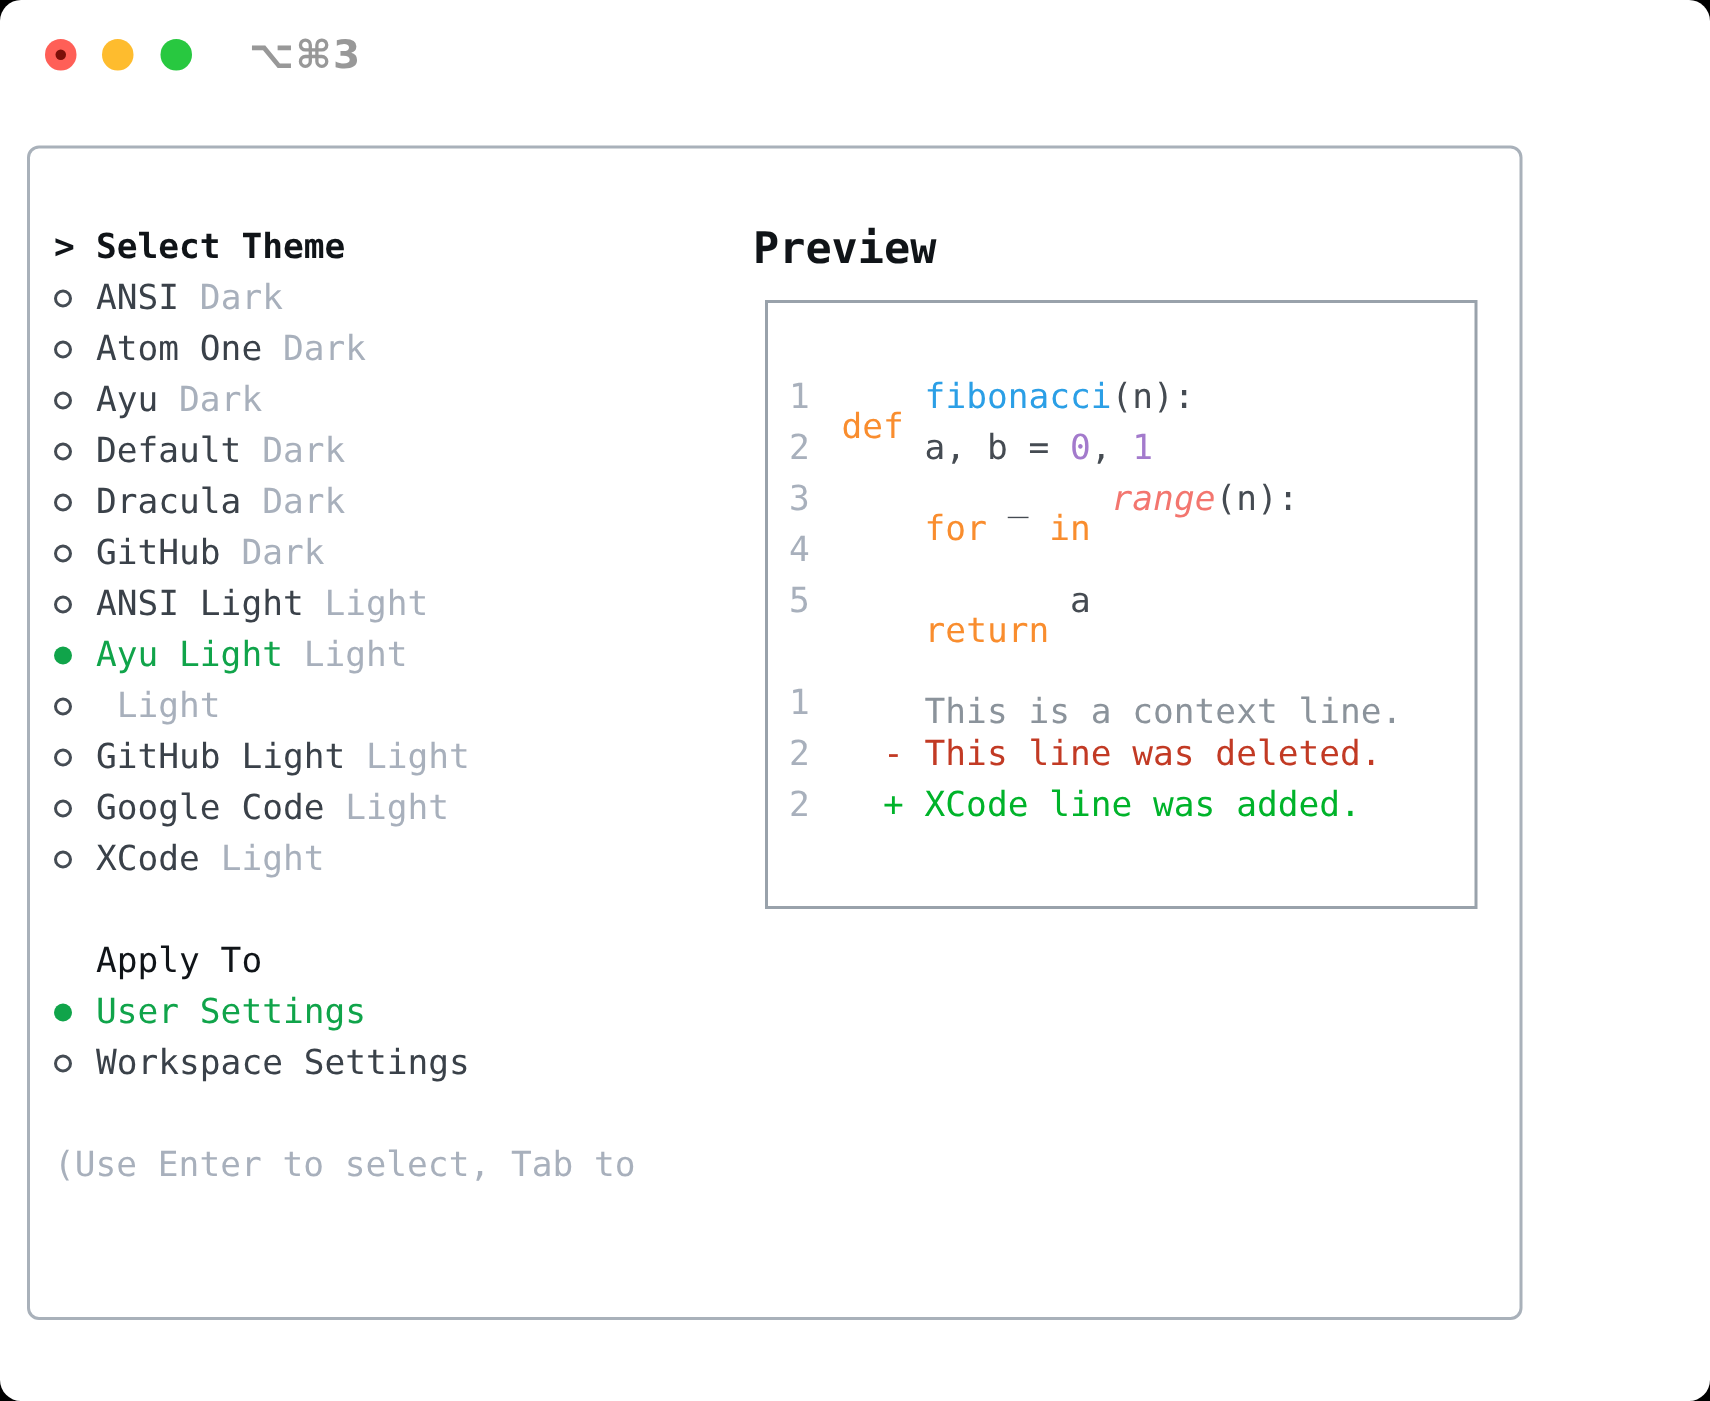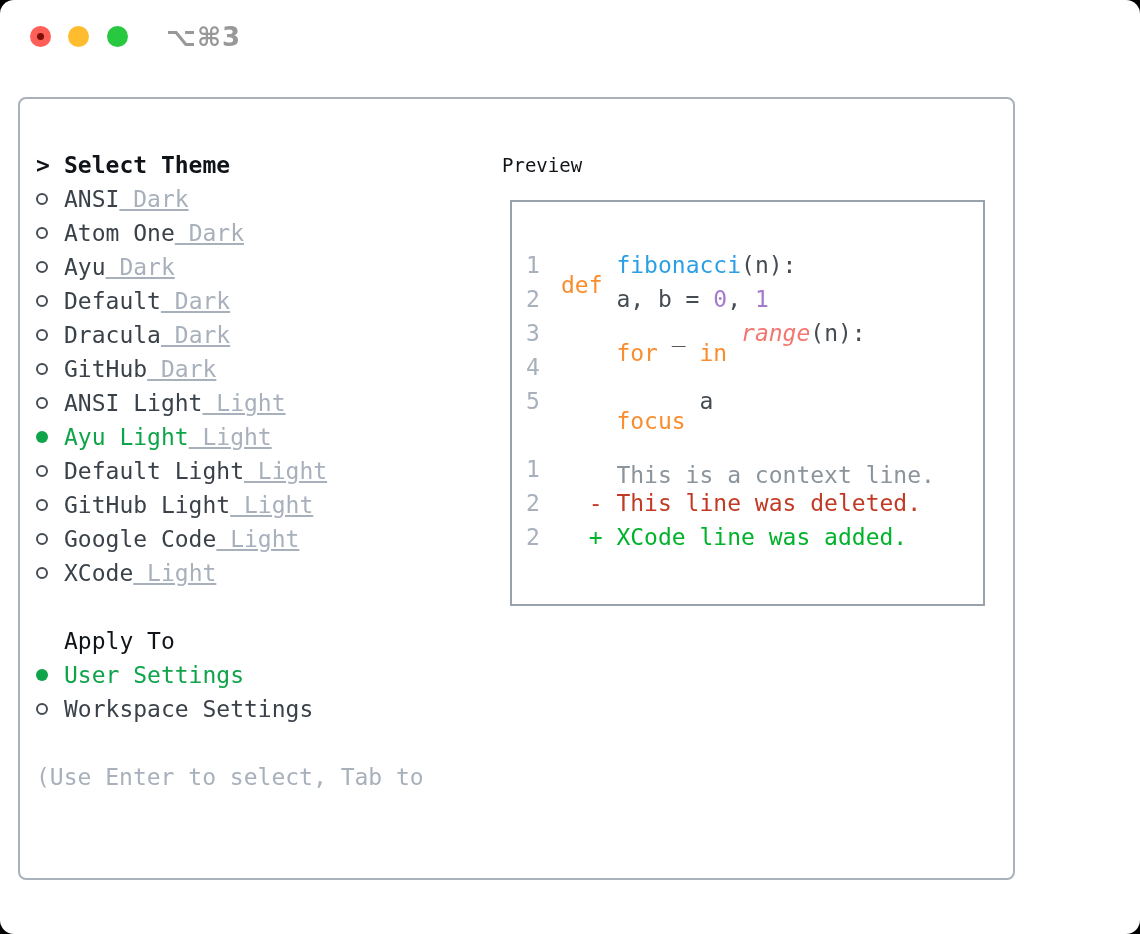--- a/index.html
+++ b/index.html
@@ -26,27 +26,27 @@
   }
   .left-col{position:absolute;left:16px;top:49px;font-size:23px;}
   .row{display:flex;align-items:center;height:34px;white-space:pre;}
   .bullet-cell{width:28px;display:flex;align-items:center;flex:0 0 28px;}
   .prompt{font-weight:bold;color:var(--c-header,#101418);}
   .header-label{font-weight:bold;color:var(--c-header,#101418);}
   .radio{width:12px;height:12px;border-radius:50%;box-sizing:border-box;border:2px solid #454c54;}
   .radio.on{border:none;background:var(--c-sel,#10a44a);}
   .item-name{color:var(--c-item,#3a4149);}
   .item-name.sel{color:var(--c-sel,#10a44a);}
-  .item-variant{color:var(--c-muted,#a8b0bc);text-decoration:underline;}
+  .item-variant{color:var(--c-muted,#a8b0bc);}
   .apply-label{color:var(--c-header,#101418);}
   .hint{color:var(--c-muted,#a8b0bc);line-height:34px;white-space:pre;}
   
   .preview-label{
     position:absolute;left:482px;top:49px;height:34px;line-height:34px;
-    font-size:19px;font-weight:normal;color:var(--c-header,#101418);
+    font-size:29px;font-weight:bold;color:var(--c-header,#101418);
   }
   .preview-box{
     position:absolute;left:490px;top:101px;width:475px;height:406px;
     border:2px solid #99a2ab;background:#fff;box-sizing:border-box;
     padding:46px 0 0 14px;overflow:hidden;
   }
   .cline{display:flex;height:34px;align-items:center;font-size:23px;white-space:pre;}
   .lineno{flex:0 0 35px;color:var(--c-muted,#a8b0bc);}
   .tok-p{color:var(--c-plain,#454b52);}
   .tok-k{color:var(--c-keyword,#f98d2e);margin-top:39px;}
@@ -81,21 +81,21 @@
 
       <div id="theme-list">
           <div class="row"><span class="bullet-cell"><span class="radio"></span></span><span class="item-name">ANSI</span><span class="item-variant"> Dark</span></div>
           <div class="row"><span class="bullet-cell"><span class="radio"></span></span><span class="item-name">Atom One</span><span class="item-variant"> Dark</span></div>
           <div class="row"><span class="bullet-cell"><span class="radio"></span></span><span class="item-name">Ayu</span><span class="item-variant"> Dark</span></div>
           <div class="row"><span class="bullet-cell"><span class="radio"></span></span><span class="item-name">Default</span><span class="item-variant"> Dark</span></div>
           <div class="row"><span class="bullet-cell"><span class="radio"></span></span><span class="item-name">Dracula</span><span class="item-variant"> Dark</span></div>
           <div class="row"><span class="bullet-cell"><span class="radio"></span></span><span class="item-name">GitHub</span><span class="item-variant"> Dark</span></div>
           <div class="row"><span class="bullet-cell"><span class="radio"></span></span><span class="item-name">ANSI Light</span><span class="item-variant"> Light</span></div>
           <div class="row"><span class="bullet-cell"><span class="radio on"></span></span><span class="item-name sel">Ayu Light</span><span class="item-variant"> Light</span></div>
-          <div class="row"><span class="bullet-cell"><span class="radio"></span></span><span class="item-name">Default Light</span><span class="item-variant"> Light</span></div>
+          <div class="row"><span class="bullet-cell"><span class="radio"></span></span><span class="item-variant"> Light</span></div>
           <div class="row"><span class="bullet-cell"><span class="radio"></span></span><span class="item-name">GitHub Light</span><span class="item-variant"> Light</span></div>
           <div class="row"><span class="bullet-cell"><span class="radio"></span></span><span class="item-name">Google Code</span><span class="item-variant"> Light</span></div>
           <div class="row"><span class="bullet-cell"><span class="radio"></span></span><span class="item-name">XCode</span><span class="item-variant"> Light</span></div>
         </div>
 
       <div class="row"></div>
 
       <div class="row">
         <span class="bullet-cell"></span>
         <span class="apply-label">Apply To</span>
@@ -112,21 +112,21 @@
     </div>
 
     <div class="preview-label">Preview</div>
 
     <div class="preview-box">
       <div id="code-lines">
           <div class="cline"><span class="lineno">1</span><span class="tok-k">def</span><span class="tok-p"> </span><span class="tok-f">fibonacci</span><span class="tok-p">(n):</span></div>
           <div class="cline"><span class="lineno">2</span><span class="tok-p">    a, b = </span><span class="tok-n">0</span><span class="tok-p">, </span><span class="tok-n">1</span></div>
           <div class="cline"><span class="lineno">3</span><span class="tok-p">    </span><span class="tok-k">for</span><span class="tok-p"> _ </span><span class="tok-k">in</span><span class="tok-p"> </span><span class="tok-r">range</span><span class="tok-p">(n):</span></div>
           <div class="cline"><span class="lineno">4</span></div>
-          <div class="cline"><span class="lineno">5</span><span class="tok-p">    </span><span class="tok-k">focus</span><span class="tok-p"> a</span></div>
+          <div class="cline"><span class="lineno">5</span><span class="tok-p">    </span><span class="tok-k">return</span><span class="tok-p"> a</span></div>
           <div class="cline"><span class="lineno"></span></div>
           <div class="cline"><span class="lineno">1</span><span class="tok-ctx">    This is a context line.</span></div>
           <div class="cline"><span class="lineno">2</span><span class="tok-del">  - This line was deleted.</span></div>
           <div class="cline"><span class="lineno">2</span><span class="tok-add">  + XCode line was added.</span></div>
         </div>
     </div>
 
   </div>
 </div>
 

